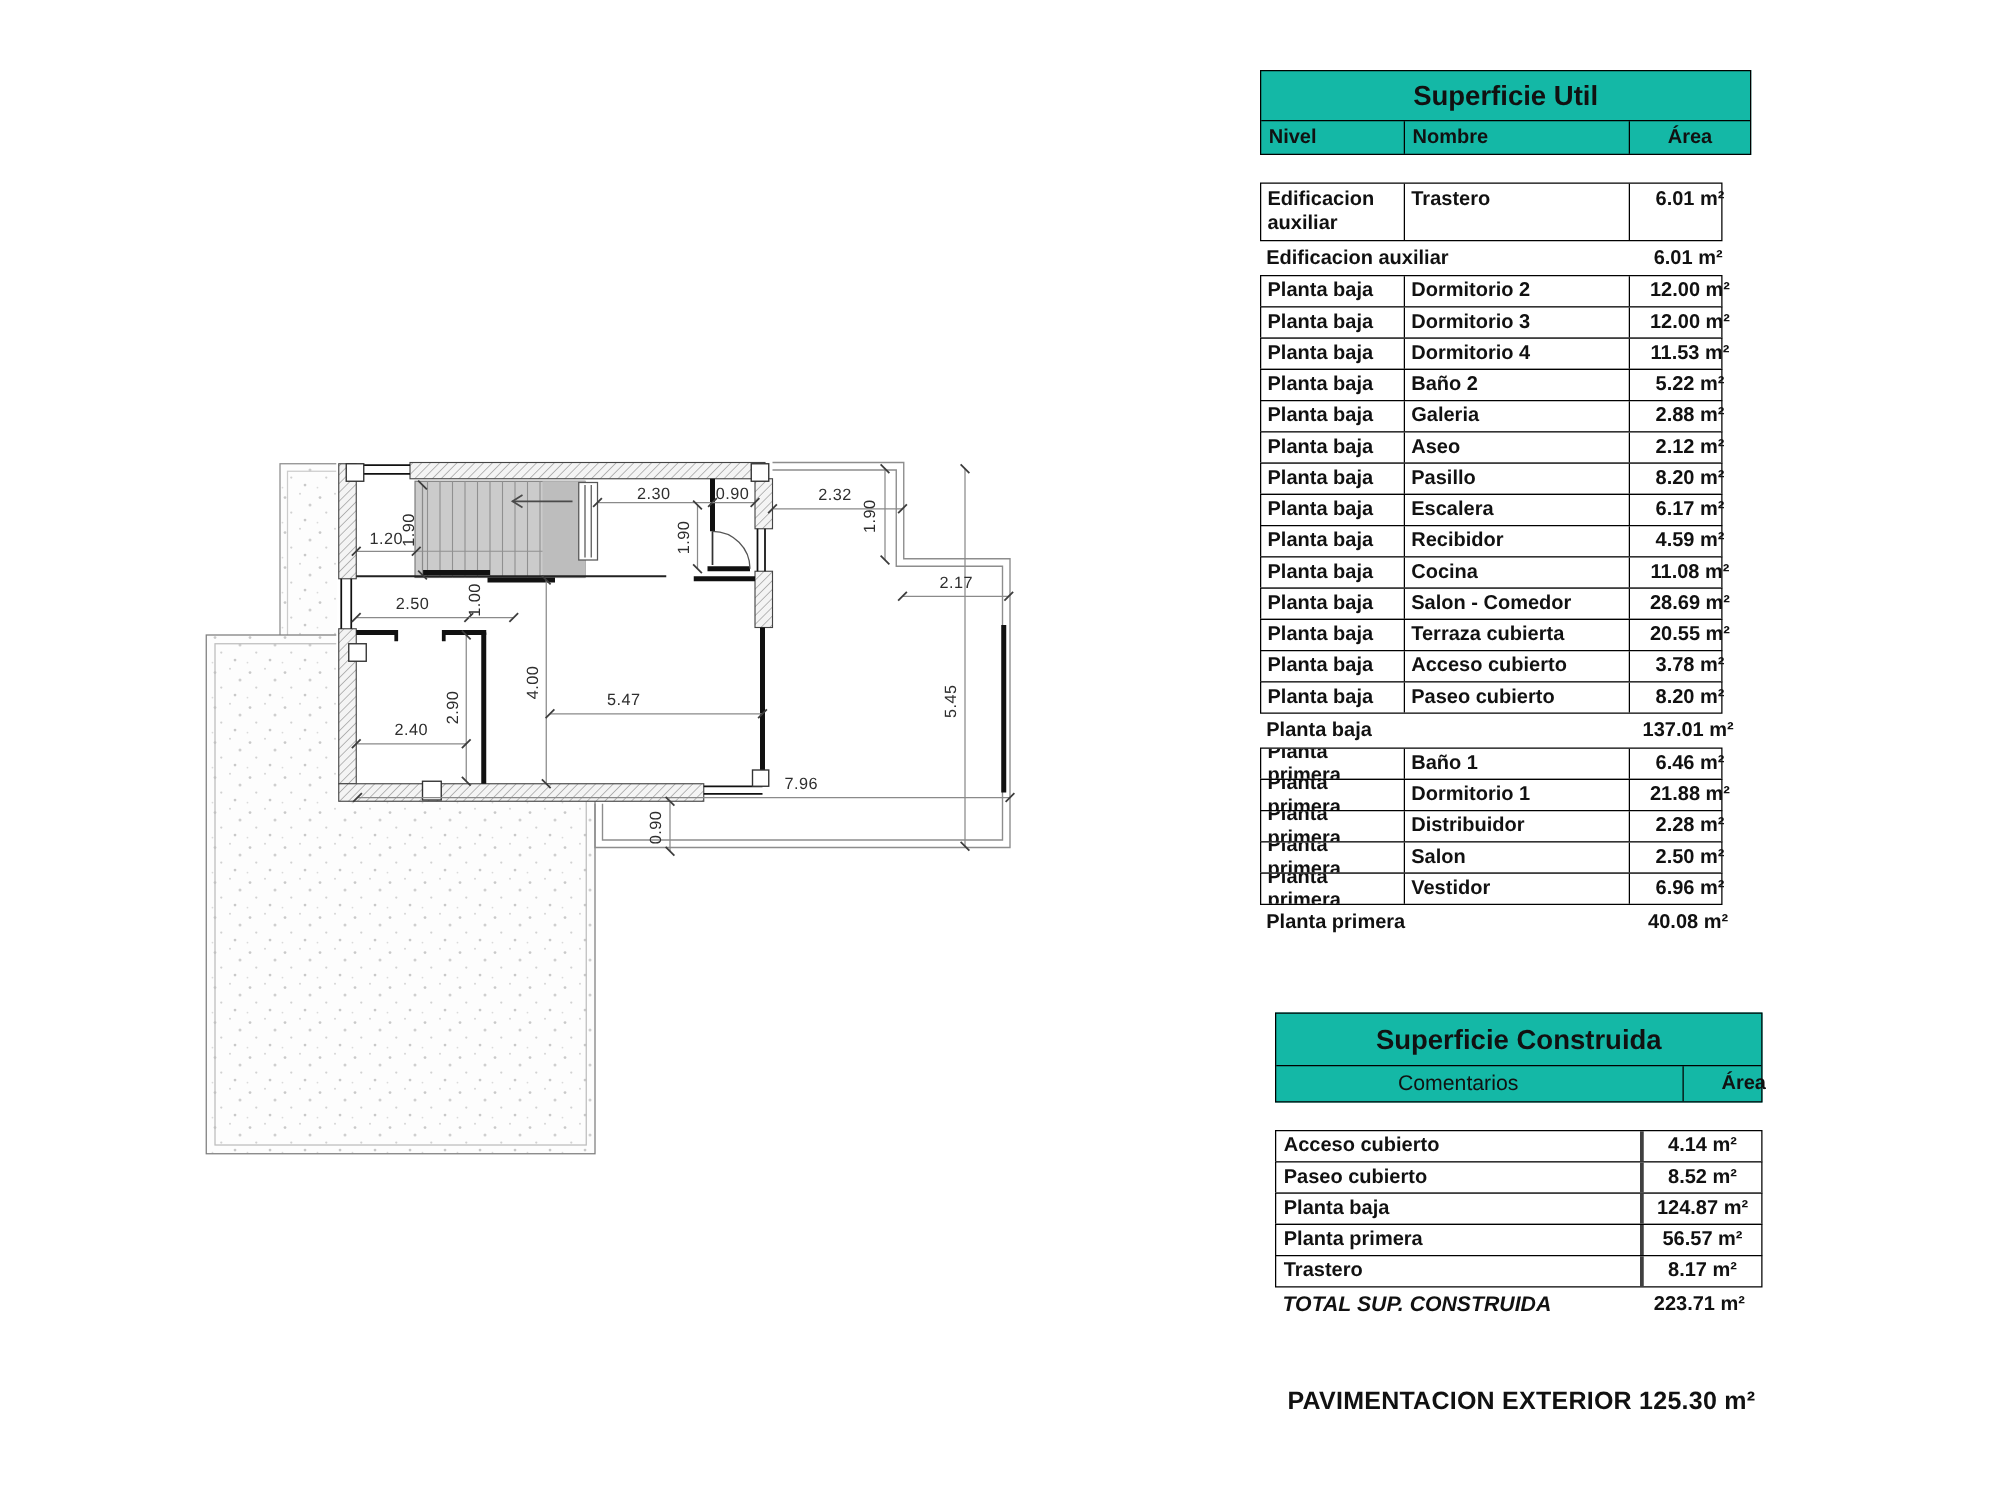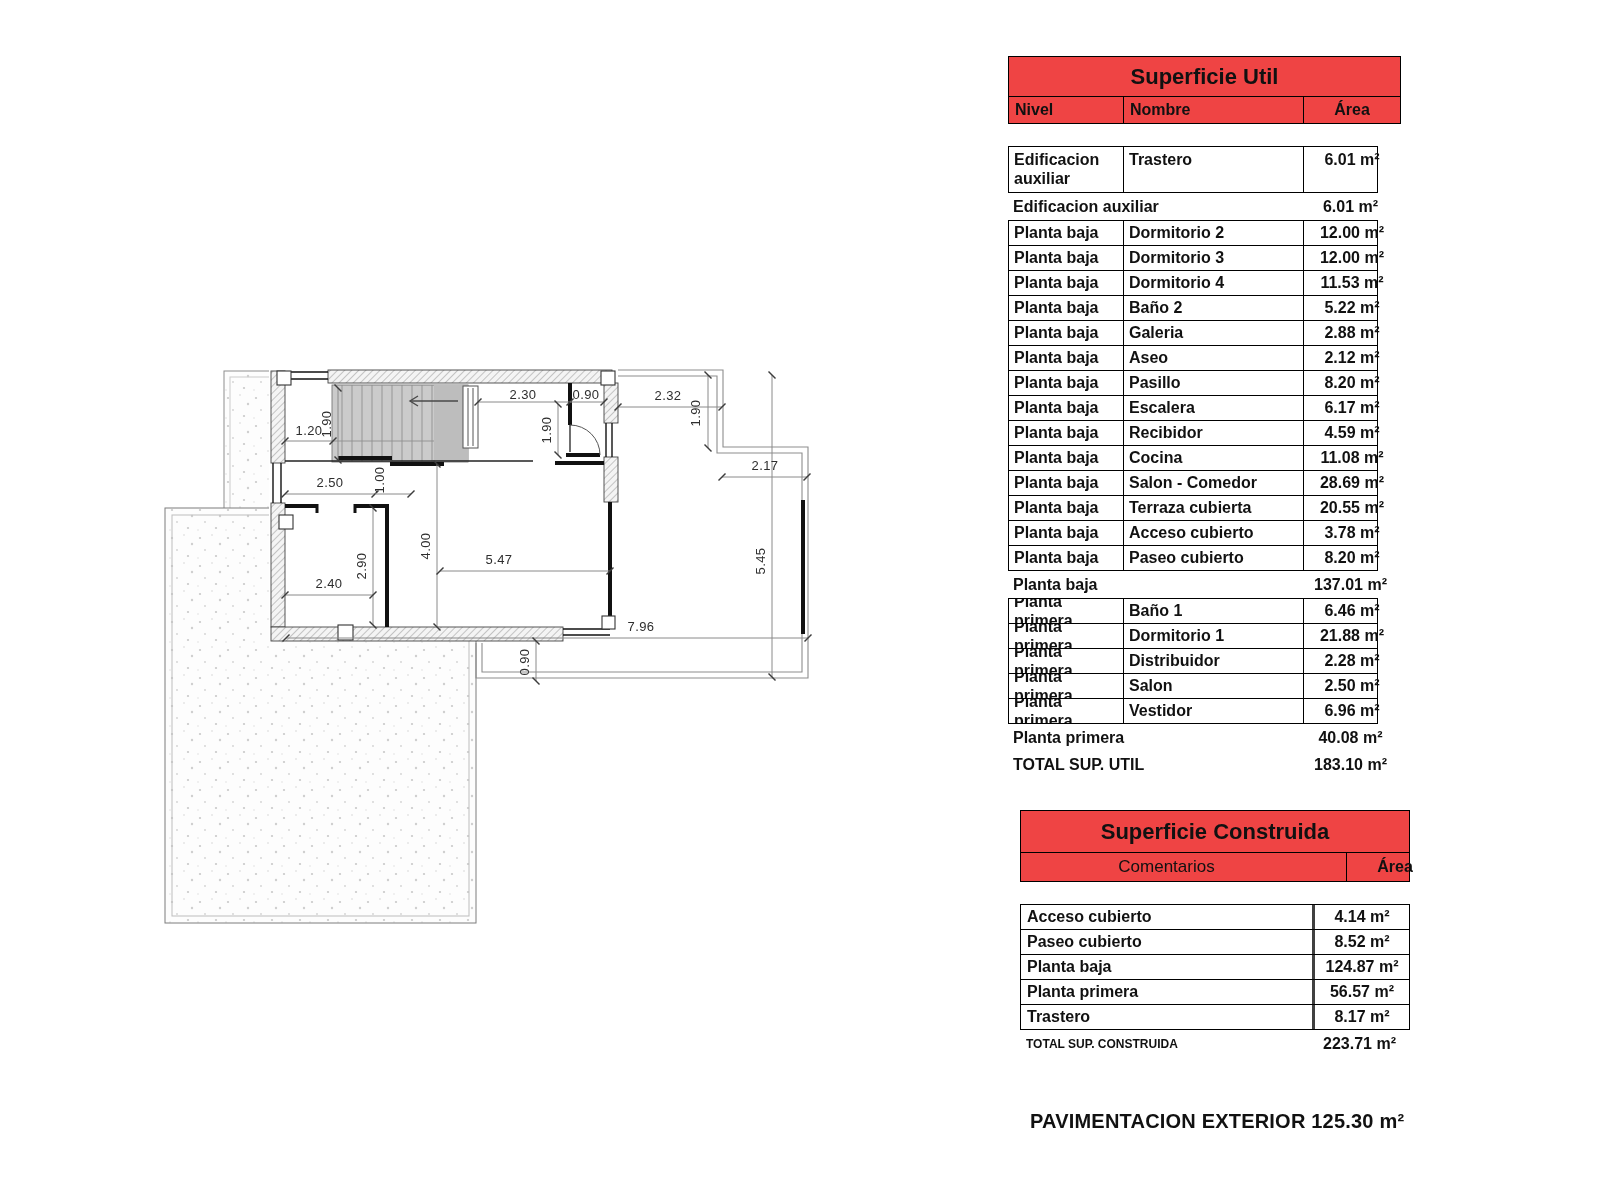--- a/index.html
+++ b/index.html
@@ -11,21 +11,21 @@
 
   .dim       { stroke:#8a8a8a; stroke-width:1; fill:none; }
   .dimtext   { font-size:13px; fill:#2e2e2e; letter-spacing:.4px; }
   .wall      { fill:url(#hatch); stroke:#444; stroke-width:.9; }
   .thinwall  { stroke:#111; stroke-width:4; fill:none; }
   .winline   { stroke:#111; stroke-width:1.4; fill:none; }
   .outline   { stroke:#8d8d8d; stroke-width:1.1; fill:none; }
   .post      { fill:#fff; stroke:#333; stroke-width:1.1; }
 
   
-  .tbl-head { position:absolute; border:1px solid #000; background:#ef4444; }
+  .tbl-head { position:absolute; border:1px solid #000; background:#14b8a6; }
   .tbl-title { display:flex; align-items:center; justify-content:center;
                font-weight:700; font-size:22px; border-bottom:1px solid #000; }
   .hdr-grid { display:grid; }
   .hcell { font-weight:700; font-size:16px; display:flex; align-items:center; padding:0 6px; }
   .hcell.bl { border-left:1px solid #000; }
   .hcell.center { justify-content:center; padding:0; }
   .hcell.regular { font-weight:400; font-size:17px; }
 
   .rows-host { position:absolute; }
 
@@ -42,21 +42,21 @@
   .urow.total { height:26px; }
   .urow .slabel { font-weight:700; font-size:16px; padding:0 5px; }
   .urow .sarea  { font-weight:700; font-size:16px; text-align:center; }
 
   .crow.detail { display:grid; grid-template-columns:291px 97px;
                  border:1px solid #000; height:26px; margin-top:-1px; background:#fff; }
   .crow.detail .clabel { font-weight:700; font-size:16px; padding:0 6px; display:flex; align-items:center; }
   .crow.detail .carea  { border-left:3px solid #404040; font-weight:700; font-size:16px;
                          display:flex; align-items:center; justify-content:center; }
   .crow.total { display:grid; grid-template-columns:291px 97px; height:27px; align-items:center; }
-  .crow.total .clabel { font-weight:700; font-size:12px; padding:0 6px; }
+  .crow.total .clabel { font-weight:700; font-size:17px; padding:0 6px;font-style:italic; }
   .crow.total .carea  { font-weight:700; font-size:16px; text-align:center; }
 
   #pav-footer { position:absolute; left:1030px; top:1110px;
                 font-weight:700; font-size:20px; letter-spacing:.2px; }
 </style>
 </head>
 <body>
 
 <svg id="plan-svg" width="900" height="1000" viewBox="0 0 900 1000" xmlns="http://www.w3.org/2000/svg">
   <defs>
@@ -326,24 +326,20 @@
     </div>
     <div class="urow detail">
       <div class="cell">Planta primera</div>
       <div class="cell bl">Vestidor</div>
       <div class="cell bl center">6.96 m²</div>
     </div>
     <div class="urow summary">
       <div class="slabel">Planta primera</div>
       <div class="sarea">40.08 m²</div>
     </div>
-    <div class="urow total">
-      <div class="slabel">TOTAL SUP. UTIL</div>
-      <div class="sarea">183.10 m²</div>
-    </div>
   </div>
 
 <div class="tbl-head" style="left:1020px; top:810px; width:390px;">
   <div class="tbl-title" style="height:42px;">Superficie Construida</div>
   <div class="hdr-grid" style="grid-template-columns:291px 97px; height:28px;gap:34px;">
     <div class="hcell regular center">Comentarios</div>
     <div class="hcell bl center">Área</div>
   </div>
 </div>
 

